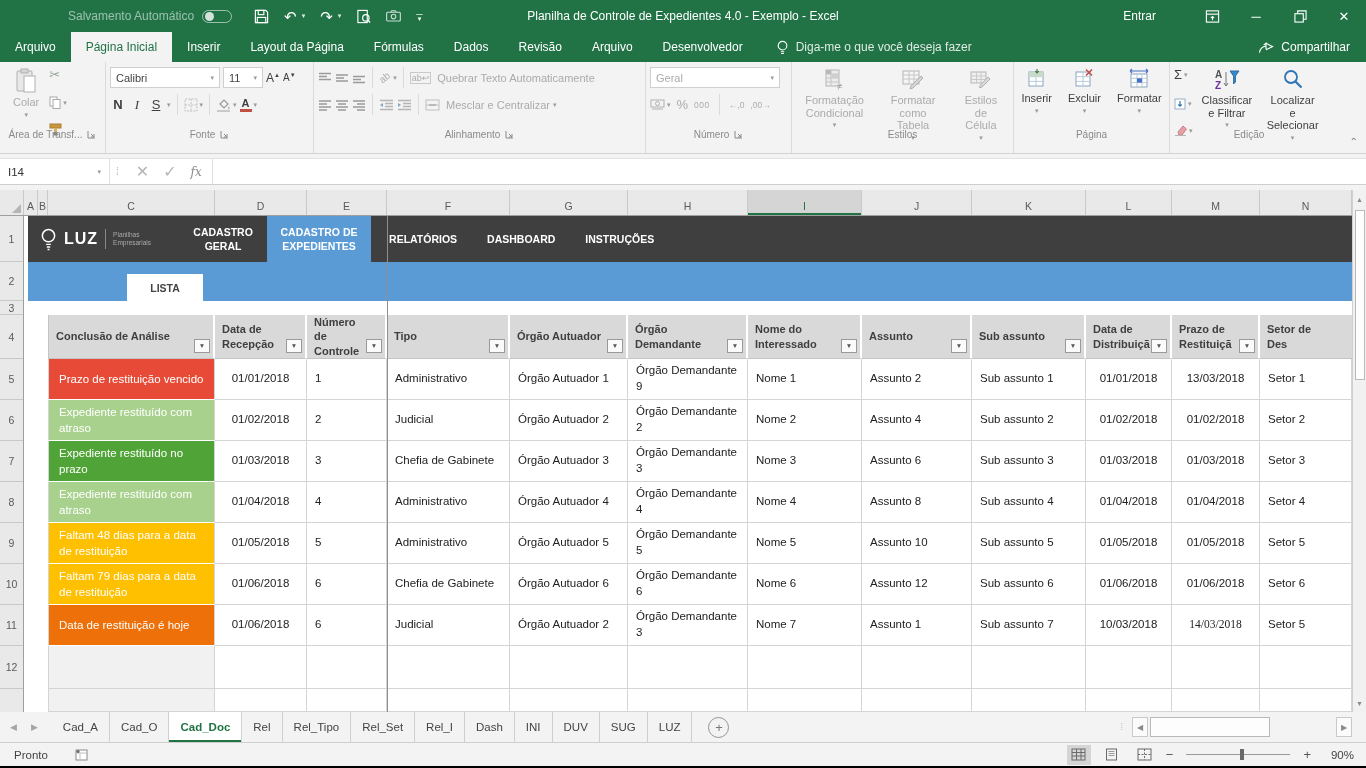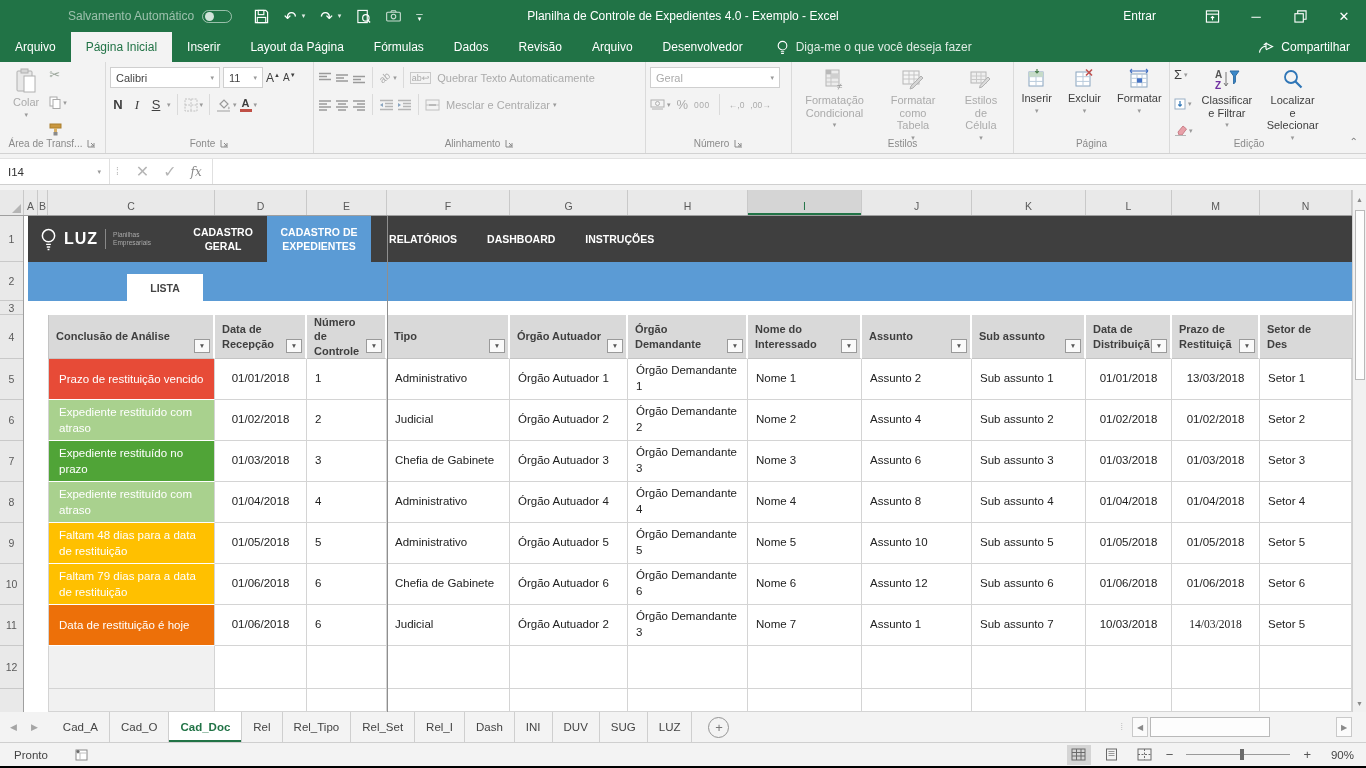--- a/index.html
+++ b/index.html
@@ -24,21 +24,21 @@
   
   .tabrow{height:30px;background:#217346;display:flex;align-items:stretch;color:#fff;font-size:12px}
   .rtab{display:flex;align-items:center;padding:0 15px;white-space:nowrap}
   .rtab.active{background:#f3f3f3;color:#217346}
   .tellme{display:flex;align-items:center;gap:7px;margin-left:18px;color:rgba(255,255,255,.85);white-space:nowrap}
   .share{display:flex;align-items:center;gap:7px;margin-left:auto;padding-right:16px}
 
   
   .ribbon{height:92px;background:#f3f3f3;border-bottom:1px solid #d2d2d2;display:flex;color:#444;position:relative}
   .rgroup{position:relative;border-right:1px solid #dadada;padding:3px 4px 15px;flex:0 0 auto}
-  .glabel{position:absolute;bottom:4px;left:0;right:0;display:flex;align-items:center;justify-content:center;gap:5px;
+  .glabel{position:absolute;bottom:13px;left:0;right:0;display:flex;align-items:center;justify-content:center;gap:5px;
           font-size:10px;color:#8a8a8a;white-space:nowrap}
   .gbody{display:flex;height:100%}
   .rrow{display:flex;align-items:center;height:25px;gap:3px}
   .dis{color:#ababab}
   .en{color:#3f3f3f}
   .combo{background:#fff;border:1px solid #cfcfcf;height:21px;display:flex;align-items:center;padding:0 5px;font-size:11px}
   .car{font-size:7px;color:#9a9a9a;margin-left:auto;padding-left:4px}
   .mini-car{font-size:7px;color:#9a9a9a}
   .bigbtn{display:flex;flex-direction:column;align-items:center;justify-content:flex-start;font-size:11px;
           line-height:1.15;padding:3px 5px;text-align:center;gap:2px}
@@ -671,21 +671,21 @@
           <div class="hcell" style="width: 86px;">Data de Distribuiçã<span class="filterbtn">▼</span></div>
           <div class="hcell" style="width: 88px;">Prazo de Restituiçã<span class="filterbtn">▼</span></div>
           <div class="hcell" style="width: 92px;">Setor de Des</div>
         </div>
         <div class="trow">
           <div class="scell" style="width: 167px; background: rgb(231, 75, 55);">Prazo de restituição vencido</div>
           <div class="dcell" style="width: 92px; justify-content: center;">01/01/2018</div>
           <div class="dcell" style="width: 80px; justify-content: flex-start;">1</div>
           <div class="dcell" style="width: 123px; justify-content: flex-start;">Administrativo</div>
           <div class="dcell" style="width: 118px; justify-content: flex-start;">Órgão Autuador 1</div>
-          <div class="dcell" style="width: 120px; justify-content: flex-start;">Órgão Demandante 1</div>
+          <div class="dcell" style="width: 120px; justify-content: flex-start;">Órgão Demandante 9</div>
           <div class="dcell" style="width: 114px; justify-content: flex-start;">Nome 1</div>
           <div class="dcell" style="width: 110px; justify-content: flex-start;">Assunto 2</div>
           <div class="dcell" style="width: 114px; justify-content: flex-start;">Sub assunto 1</div>
           <div class="dcell" style="width: 86px; justify-content: center;">01/01/2018</div>
           <div class="dcell" style="width: 88px; justify-content: center;">13/03/2018</div>
           <div class="dcell" style="width: 92px; justify-content: flex-start;">Setor 1</div>
         </div>
         <div class="trow">
           <div class="scell" style="width: 167px; background: rgb(169, 209, 142);">Expediente restituído com atraso</div>
           <div class="dcell" style="width: 92px; justify-content: center;">01/02/2018</div>

